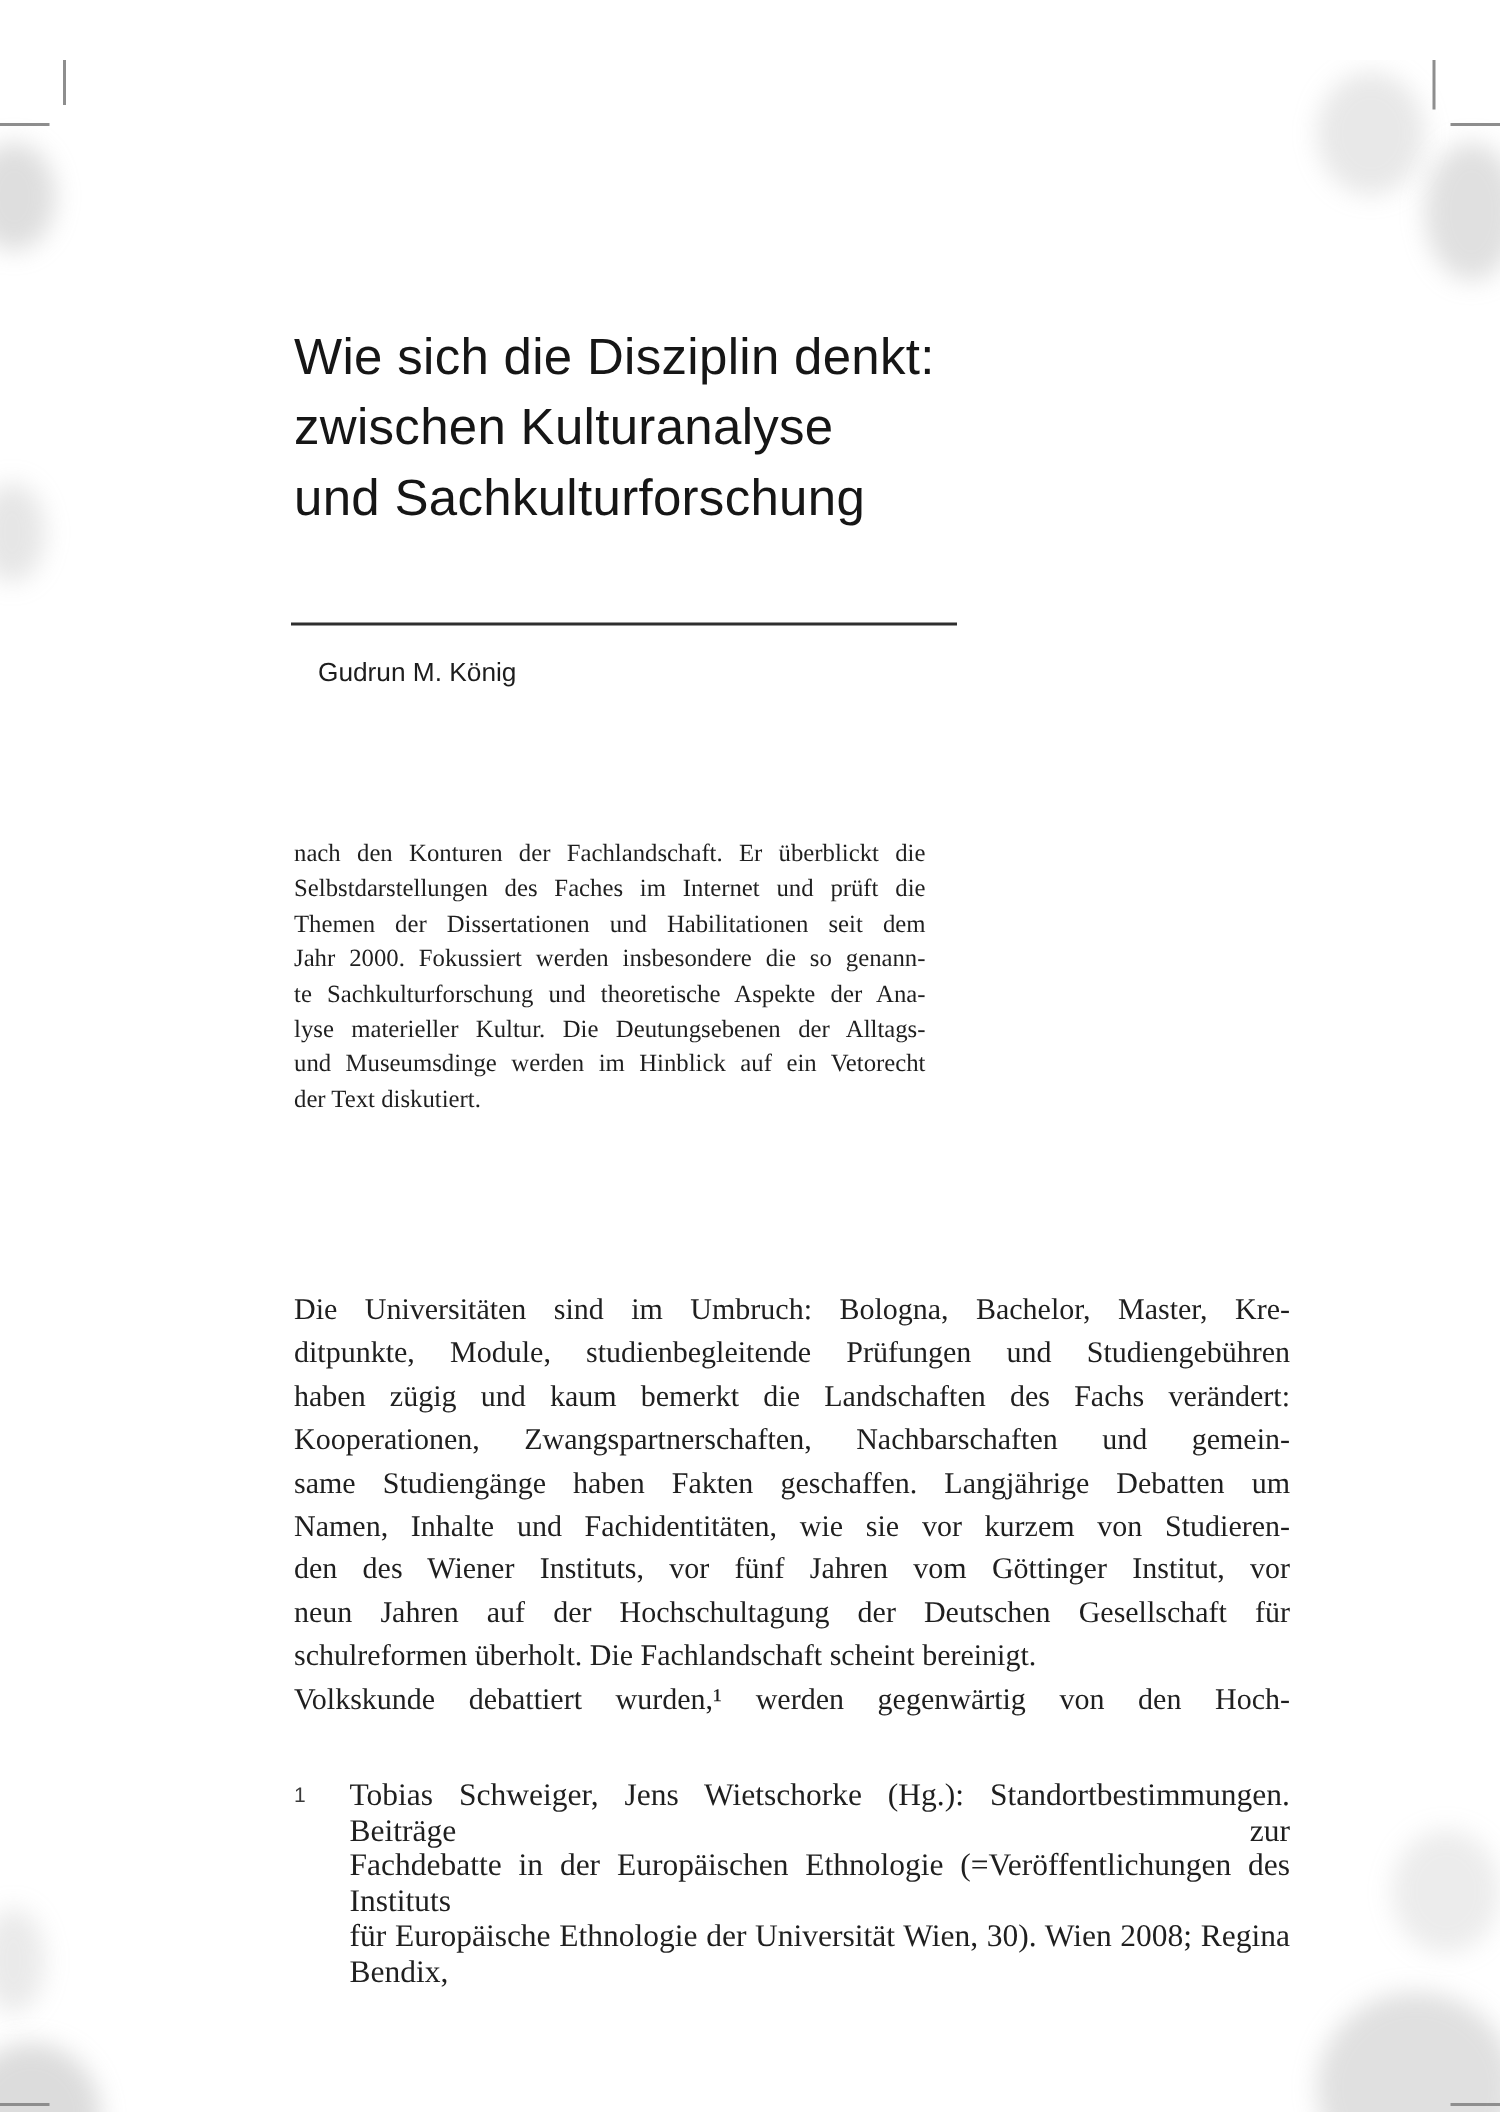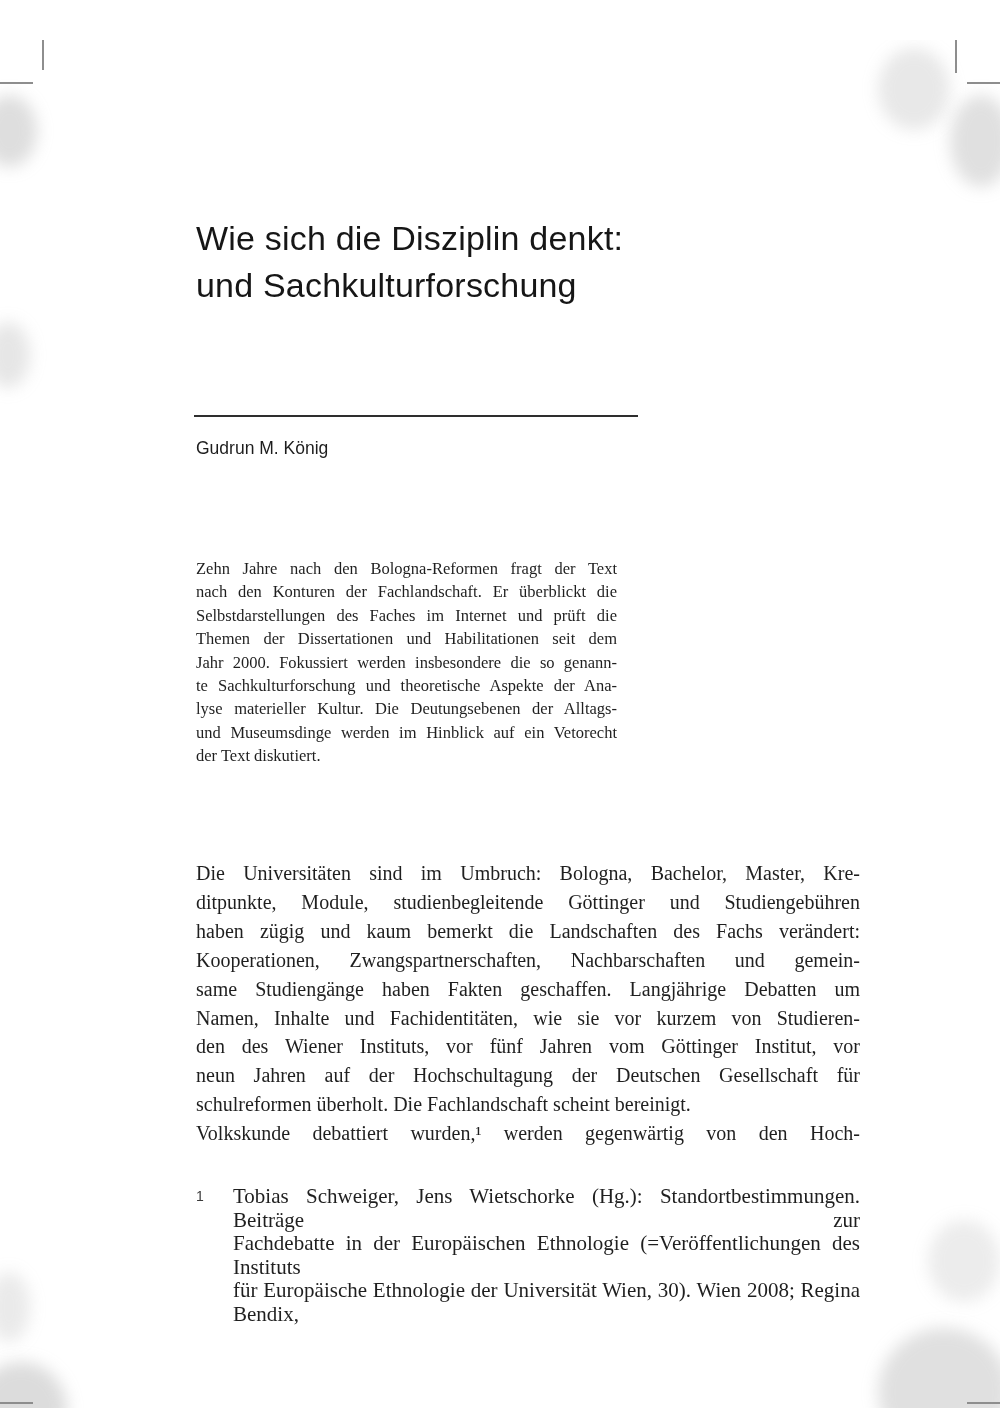--- a/index.html
+++ b/index.html
@@ -45,21 +45,21 @@
   .rule {
     position: absolute;
     left: 194px;
     top: 375px;
     width: 444px;
     height: 2px;
     background: #2e2e2e;
   }
   .author {
     position: absolute;
-    left: 196px;
+    left: 212px;
     top: 398px;
     font-family: "Liberation Sans", sans-serif;
     font-size: 17.5px;
     color: #1d1d1d;
   }
   .abstract {
     position: absolute;
     left: 196px;
     top: 517px;
     width: 421px;
@@ -121,42 +121,42 @@
   <div class="smudge" style="left:-14px; top:282px; width:44px;  height:66px;  background:rgba(150,150,150,0.24);"></div>
   <div class="smudge" style="left:878px; top:8px;   width:72px;  height:82px;  background:rgba(150,150,150,0.22);"></div>
   <div class="smudge" style="left:950px; top:55px;  width:62px;  height:92px;  background:rgba(142,142,142,0.28);"></div>
   <div class="smudge" style="left:-12px; top:1232px; width:42px; height:70px;  background:rgba(150,150,150,0.20);"></div>
   <div class="smudge" style="left:-25px; top:1322px; width:92px; height:95px;  background:rgba(140,140,140,0.30);"></div>
   <div class="smudge" style="left:928px; top:1180px; width:72px; height:82px;  background:rgba(150,150,150,0.18);"></div>
   <div class="smudge" style="left:878px; top:1288px; width:132px; height:128px; background:rgba(143,143,143,0.28);"></div>
 
   <h1 class="title">
       <div class="tline">Wie sich die Disziplin denkt:</div>
+      <div class="tline">zwischen Kulturanalyse</div>
       <div class="tline last">und Sachkulturforschung</div>
     </h1>
 
   <div class="rule"></div>
 
   <div class="author">Gudrun M. König</div>
 
   <div class="abstract justify">
-      <div class="tline">Zehn Jahre nach den Bologna-Reformen fragt der Text</div>
       <div class="tline">nach den Konturen der Fachlandschaft. Er überblickt die</div>
       <div class="tline">Selbstdarstellungen des Faches im Internet und prüft die</div>
       <div class="tline">Themen der Dissertationen und Habilitationen seit dem</div>
       <div class="tline">Jahr 2000. Fokussiert werden insbesondere die so genann-</div>
       <div class="tline">te Sachkulturforschung und theoretische Aspekte der Ana-</div>
       <div class="tline">lyse materieller Kultur. Die Deutungsebenen der Alltags-</div>
       <div class="tline">und Museumsdinge werden im Hinblick auf ein Vetorecht</div>
       <div class="tline last">der Text diskutiert.</div>
     </div>
 
   <div class="bodytext justify">
       <div class="tline">Die Universitäten sind im Umbruch: Bologna, Bachelor, Master, Kre-</div>
-      <div class="tline">ditpunkte, Module, studienbegleitende Göttinger und Studiengebühren</div>
+      <div class="tline">ditpunkte, Module, studienbegleitende Prüfungen und Studiengebühren</div>
       <div class="tline">haben zügig und kaum bemerkt die Landschaften des Fachs verändert:</div>
       <div class="tline">Kooperationen, Zwangspartnerschaften, Nachbarschaften und gemein-</div>
       <div class="tline">same Studiengänge haben Fakten geschaffen. Langjährige Debatten um</div>
       <div class="tline">Namen, Inhalte und Fachidentitäten, wie sie vor kurzem von Studieren-</div>
       <div class="tline">den des Wiener Instituts, vor fünf Jahren vom Göttinger Institut, vor</div>
       <div class="tline">neun Jahren auf der Hochschultagung der Deutschen Gesellschaft für</div>
       <div class="tline last">schulreformen überholt. Die Fachlandschaft scheint bereinigt.</div>
       <div class="tline">Volkskunde debattiert wurden,¹ werden gegenwärtig von den Hoch-</div>
     </div>
 

